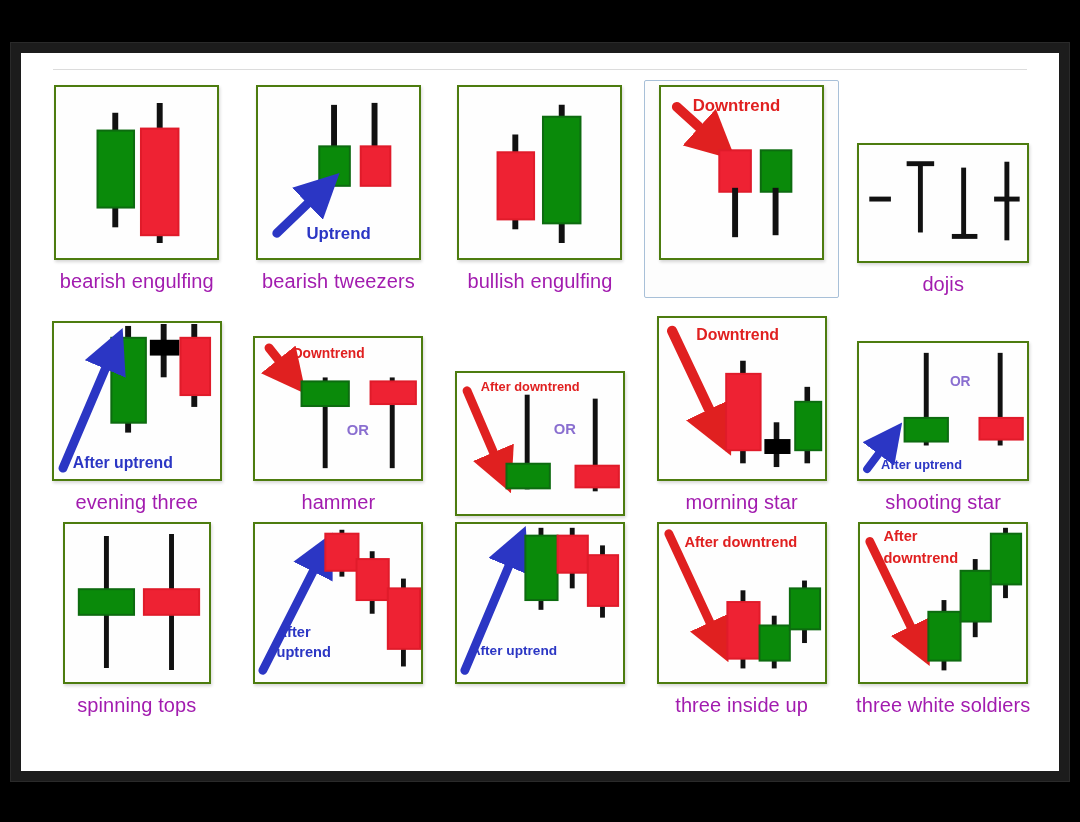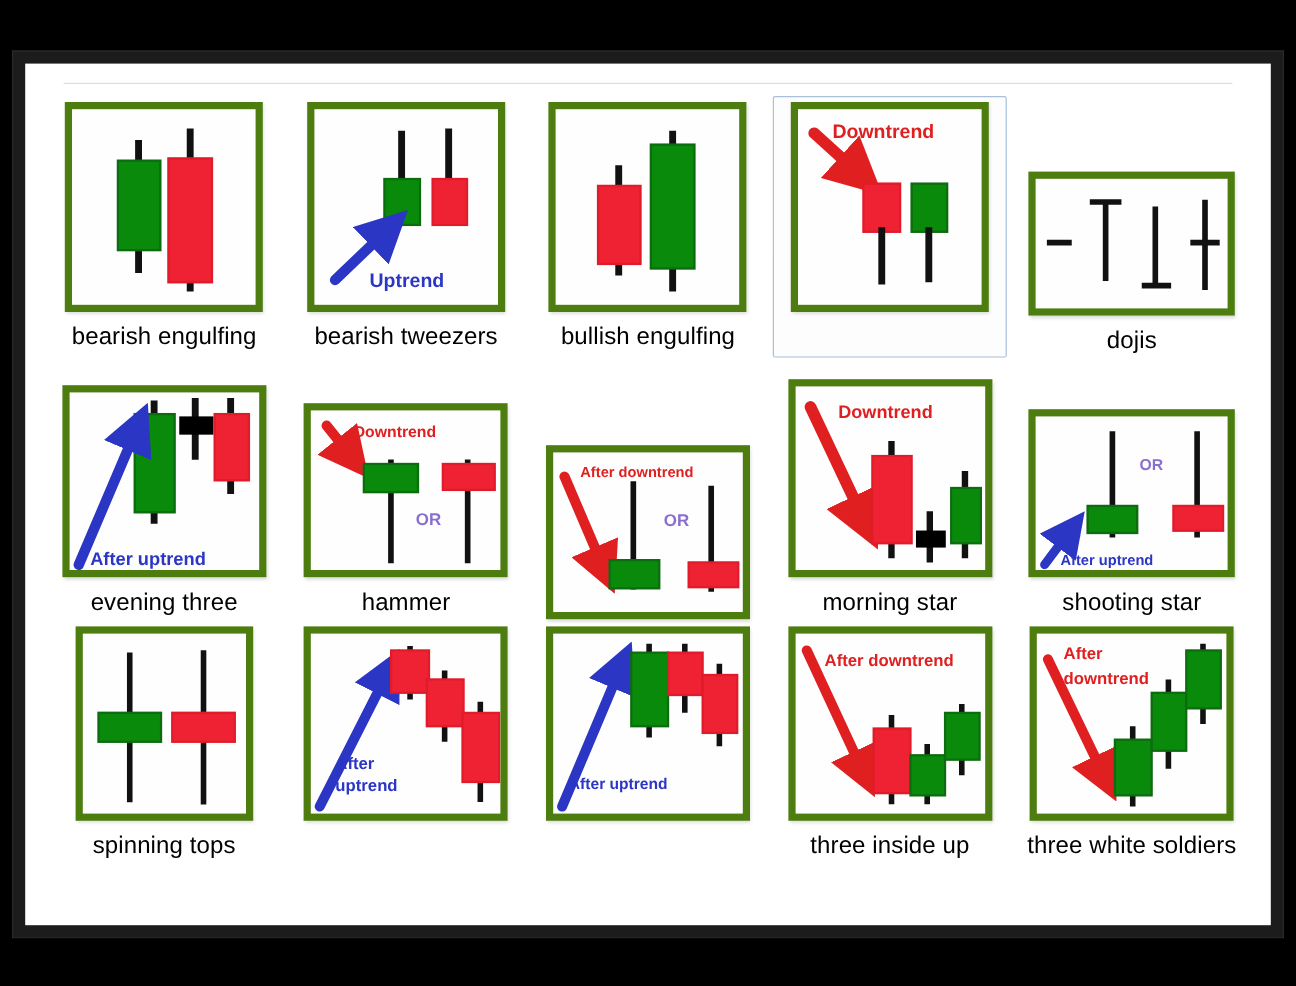--- a/index.html
+++ b/index.html
@@ -27,28 +27,28 @@
     grid-template-rows:repeat(3,1fr);
     column-gap:6px;row-gap:0px;
     height:655px;
   }
   .cell{
     display:flex;flex-direction:column;align-items:center;justify-content:flex-start;
     padding:4px 2px 0 2px;box-sizing:border-box;border:1px solid transparent;border-radius:2px;
   }
   .cell.selected{border:1px solid #a8c0d8;background:#fdfdfd;}
   .thumb{
-    background:#fefefe;border:6px solid #4d7c0f;
+    background:#fefefe;border:2px solid #4d7c0f;
     box-shadow:1px 2px 3px rgba(0,0,0,.16);
-    display:flex;align-items:flex-start;justify-content:center;
+    display:flex;align-items:center;justify-content:center;
     box-sizing:border-box;
   }
   .thumb svg{display:block;}
   .caption{
-    margin-top:9px;text-align:center;color:#000000;
+    margin-top:9px;text-align:center;color:#a21caf;
     font-size:20px;line-height:1.28;letter-spacing:.1px;
     font-family:"Liberation Sans",sans-serif;
   }
   
   .r1 .thumb{width:165px;height:175px;}
   .r2 .thumb{width:170px;height:145px;}
   .r3 .thumb{width:170px;height:162px;}
   .cell.dojis .thumb{width:172px;height:120px;}
   .cell.shooting .thumb{width:172px;height:140px;}
   .cell.spinning .thumb{width:148px;height:162px;}

